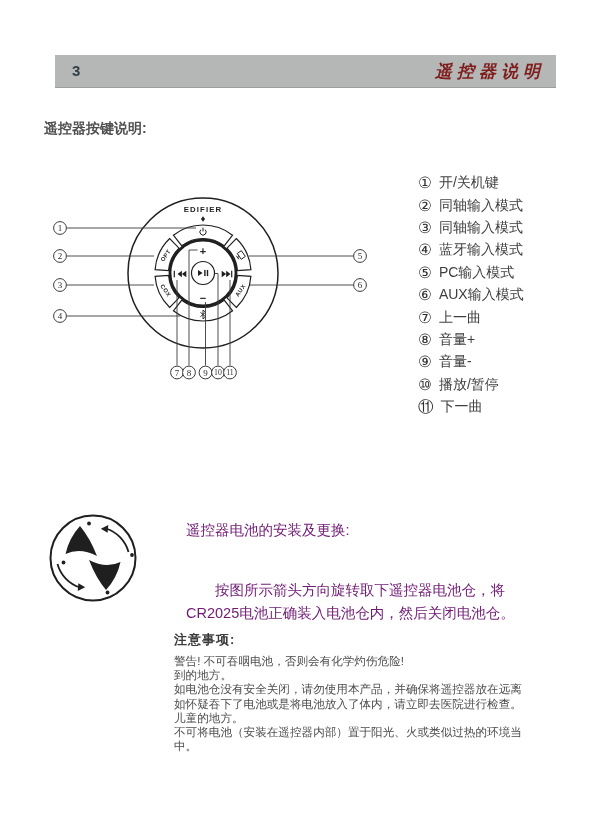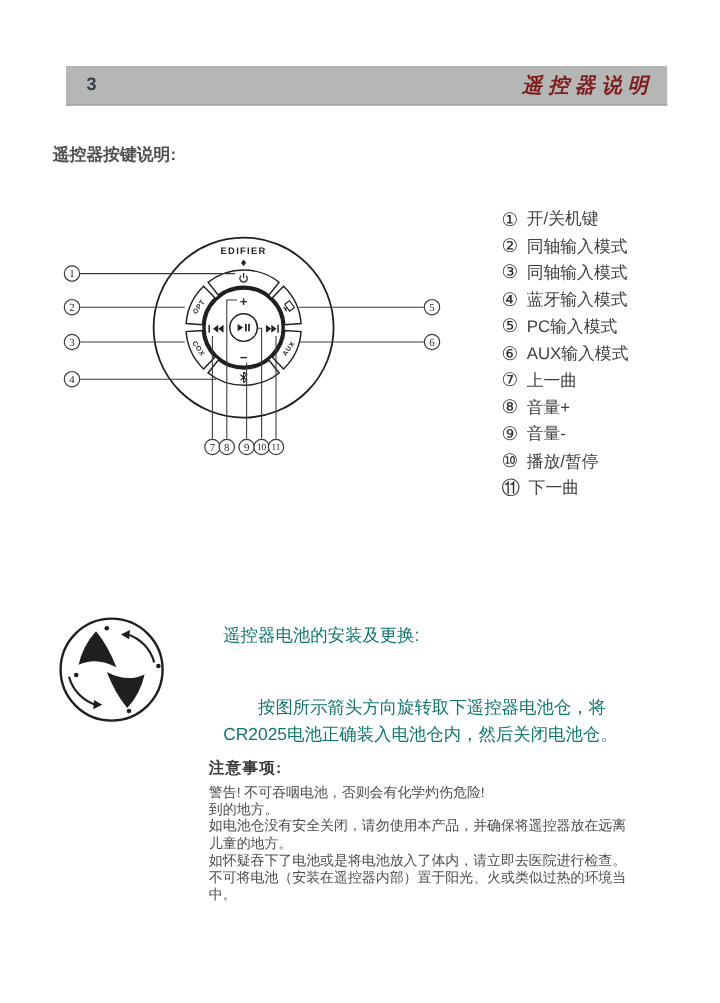--- a/index.html
+++ b/index.html
@@ -10,21 +10,21 @@
   .page-num{position:absolute;left:17px;top:7px;font-size:15px;font-weight:bold;color:#333e48;}
   .header-title{position:absolute;right:11px;top:5px;font-family:"Liberation Serif",serif;
         font-style:italic;font-weight:bold;font-size:17px;letter-spacing:5px;color:#7f1d1d;}
   .intro{position:absolute;left:44px;top:120px;font-size:14px;color:#4f4f4f;font-weight:bold;}
   .remote-svg{position:absolute;left:40px;top:160px;}
   .battery-svg{position:absolute;left:45px;top:510px;}
   .key-list{position:absolute;left:418px;top:172px;}
   .key-item{display:flex;align-items:center;height:22.4px;font-size:14px;color:#3f3f3f;white-space:nowrap;}
   .key-num{font-size:15.5px;margin-right:7px;color:#2e2e2e;}
   .battery-text{position:absolute;left:186px;top:519px;width:380px;font-size:14.5px;
-        line-height:23.5px;color:#0f766e;}
+        line-height:23.5px;color:#701a75;}
   .battery-text .indent{text-indent:29px;margin-top:36px;}
   .notice{position:absolute;left:174px;top:631px;}
   .notice-title{font-size:13px;font-weight:bold;color:#3b3b3b;letter-spacing:1px;margin-bottom:5px;}
   .notice-line{font-size:11.6px;line-height:14.2px;color:#4c4c4c;white-space:nowrap;}
   
   .ink{stroke:#1f1f1f;fill:none;}
   .callout-line{stroke:#3a3a3a;stroke-width:0.9;fill:none;}
   .co-circle{fill:#fff;stroke:#3a3a3a;stroke-width:1;}
   .co-num{font-family:"Liberation Serif",serif;font-size:9px;fill:#2b2b2b;text-anchor:middle;}
   .co-num.small{font-size:7.8px;}
@@ -219,19 +219,19 @@
     <div>遥控器电池的安装及更换:</div>
     <div class="indent">按图所示箭头方向旋转取下遥控器电池仓，将</div>
     <div>CR2025电池正确装入电池仓内，然后关闭电池仓。</div>
   </div>
 
   <div class="notice">
     <div class="notice-title">注意事项:</div>
     <div class="notice-line">警告! 不可吞咽电池，否则会有化学灼伤危险!</div>
     <div class="notice-line">到的地方。</div>
     <div class="notice-line">如电池仓没有安全关闭，请勿使用本产品，并确保将遥控器放在远离</div>
+    <div class="notice-line">如怀疑吞下了电池或是将电池放入了体内，请立即去医院进行检查。</div>
     <div class="notice-line">儿童的地方。</div>
-    <div class="notice-line">如怀疑吞下了电池或是将电池放入了体内，请立即去医院进行检查。</div>
     <div class="notice-line">不可将电池（安装在遥控器内部）置于阳光、火或类似过热的环境当</div>
     <div class="notice-line">中。</div>
   </div>
 
 </div>
 
 </body></html>

